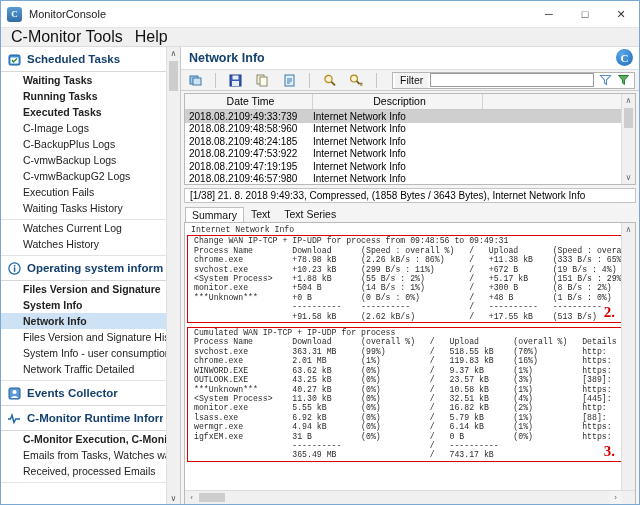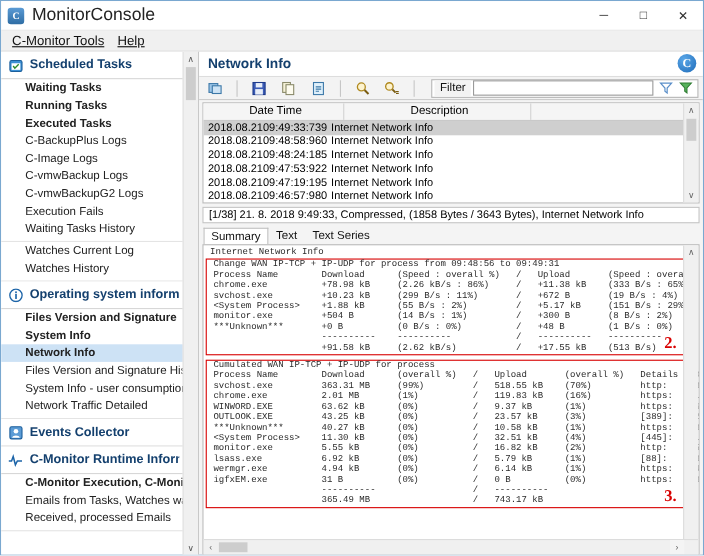--- a/index.html
+++ b/index.html
@@ -34,21 +34,21 @@
     margin-left: 6px; margin-right: 7px;
     border-radius: 3px;
     background: linear-gradient(#5b9bd5, #2e6da4);
     color: #fff;
     font-size: 9px;
     font-weight: bold;
     display: flex; align-items: center; justify-content: center;
     font-family: "Liberation Serif", serif;
   }
   .app-title {
-    font-size: 16px;
+    font-size: 11px;
     color: #222;
   }
   .winbtns {
     position: absolute; right: 0; top: 0;
     height: 26px; display: flex;
   }
   .winbtn {
     width: 36px; height: 26px;
     display: flex; align-items: center; justify-content: center;
     font-size: 11px; color: #333;
@@ -59,23 +59,22 @@
     height: 19px;
     background: #f0f0f0;
     border-bottom: 1px solid #dcdcdc;
     display: flex;
     align-items: center;
     padding-left: 4px;
     box-sizing: border-box;
   }
   .menuitem {
     padding: 2px 6px;
-    font-size: 12px;
+    font-size: 16px;
     color: #111;
-    text-decoration: underline;
   }
 
   
   .body-split {
     display: flex;
     height: 458px;
   }
 
   
   .sidebar {
@@ -271,21 +270,21 @@
   .grid-rows { flex: 1; overflow: hidden; }
   .grow {
     display: flex;
     height: 12.5px;
     font-size: 10px;
     align-items: center;
     white-space: nowrap;
   }
   .grow.sel { background: #cfcfcf; }
   .gc-date { width: 54px; padding-left: 4px; box-sizing: border-box; }
-  .gc-time { width: 62px; box-sizing: border-box; }
+  .gc-time { width: 74px; box-sizing: border-box; }
   .gc-desc { width: 170px; box-sizing: border-box; }
   .vscroll {
     position: absolute; right: 0; top: 0;
     width: 13px; height: 100%;
     background: #f0f0f0;
     border-left: 1px solid #dcdcdc;
   }
   .vs-arrow {
     width: 13px; height: 13px;
     display: flex; align-items: center; justify-content: center;
@@ -414,22 +413,22 @@
                 <rect x="2.5" y="4.5" width="8" height="6" fill="#fff"></rect>
                 <path d="M4 7 L5.5 9 L9 5.5" stroke="#2b8a2b" stroke-width="1.3" fill="none"></path>
               </svg>
             </span>
             <span class="sec-title">Scheduled Tasks</span>
           </div>
           <div class="sb-group">
             <div class="sb-item bold">Waiting Tasks</div>
             <div class="sb-item bold">Running Tasks</div>
             <div class="sb-item bold">Executed Tasks</div>
+            <div class="sb-item">C-Image Logs</div>
             <div class="sb-item">C-BackupPlus Logs</div>
-            <div class="sb-item">C-Image Logs</div>
             <div class="sb-item">C-vmwBackup Logs</div>
             <div class="sb-item">C-vmwBackupG2 Logs</div>
             <div class="sb-item">Execution Fails</div>
             <div class="sb-item">Waiting Tasks History</div>
           </div>
           <div class="sb-group">
             <div class="sb-item">Watches Current Log</div>
             <div class="sb-item">Watches History</div>
           </div>
           <div class="sec-head">

